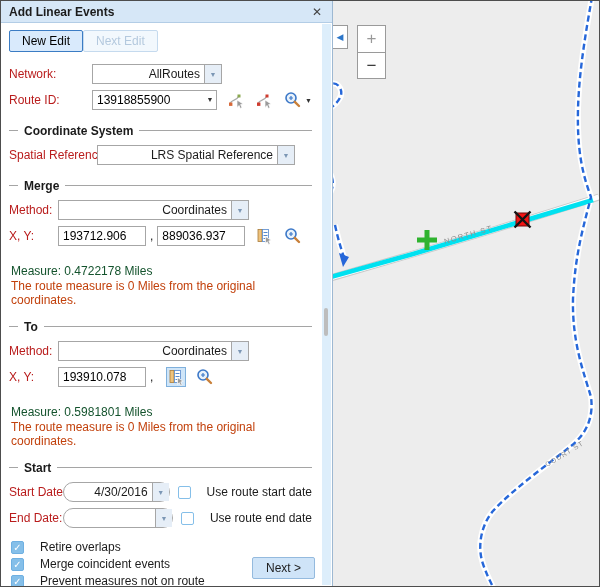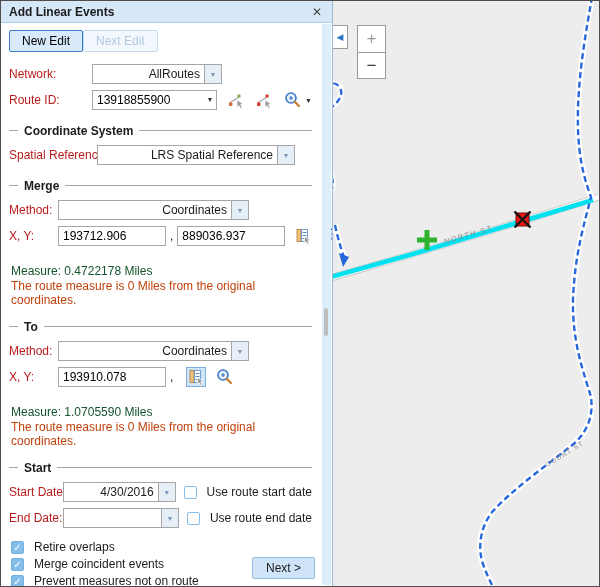--- a/index.html
+++ b/index.html
@@ -24,47 +24,47 @@
   .w88 { width:88px; flex:0 0 88px; }
   .w48 { width:49px; flex:0 0 49px; }
   .w54 { width:54px; flex:0 0 54px; }
 
   .select { display:flex; align-items:stretch; border:1px solid #a6a6a6; background:#fff; height:20px;text-align:right; }
   .select-value { flex:1; padding:2px 4px; white-space:nowrap; overflow:hidden; }
   .select-btn { width:17px; flex:0 0 17px; background:#e6eef7; border-left:1px solid #a6a6a6; display:flex; align-items:center; justify-content:center; color:#7c97b5; font-size:7px; }
   .sel-network { width:130px; }
   .sel-spatial { width:198px; }
   .sel-method { width:191px; }
-  .sel-date { width:124px; }
+  .sel-date { width:124px;border-radius:10px; }
 
   .combo { position:relative; width:130px; height:20px; }
   .combo input { width:100%; height:100%; border:1px solid #a6a6a6; font-family:inherit; font-size:12px; padding:0 16px 0 4px; }
   .combo-arrow { position:absolute; right:4px; top:6px; font-size:7px; color:#333; pointer-events:none; }
 
   input.txt { height:20px; border:1px solid #a6a6a6; font-family:inherit; font-size:12px; padding:0 4px; }
   .gc-input { width:152px; }
-  .xy-input { width:108px; }
+  .xy-input { width:88px; }
   .hint { margin-left:6px; color:#222; }
   .comma { margin:0 4px; }
 
   .section { display:flex; align-items:center; margin:12px 0 6px 0; height:15px; }
   .section::before { content:""; width:9px; height:1px; background:#a5a5a5; margin-right:6px; }
   .section::after { content:""; flex:1; height:1px; background:#a5a5a5; margin-left:6px; }
   .section-title { font-weight:bold; color:#1a1a1a; }
 
   .tool-ic { width:20px; height:20px; display:flex; align-items:center; justify-content:center; margin-left:9px; cursor:pointer; border:1px solid transparent; }
   .tool-ic.active { background:#cfe5f8; border:1px solid #7fb0dc; }
   .caret { font-size:7px; color:#333; margin-left:2px; cursor:pointer; }
 
   .measure { margin:17px 0 1px 2px; color:#14532d; }
   .warning { margin:1px 0 0 2px; color:#c2410c; line-height:14px; }
 
   .cb { width:13px; height:13px; flex:0 0 13px; border:1px solid #85bfe9; border-radius:2px; background:#fff; display:inline-flex; align-items:center; justify-content:center; font-size:10px; color:#fff; cursor:pointer; }
   .cb.checked { background:#85bfe9; border-color:#6fb0e2; }
-  .cb-label { margin-left:10px; white-space:nowrap; }
+  .cb-label { margin-left:16px; white-space:nowrap; }
   .date-cb { margin-left:8px; }
   .opt-row { display:flex; align-items:center; height:16px; margin:0 0 1px 2px; }
 
   .next-btn { position:absolute; right:17px; bottom:7px; background:#cfe4f8; border:1px solid #94bade; color:#1c1c1c; font-size:12px; padding:3px 13px; border-radius:2px; cursor:pointer; }
 
   .scroll-track { position:absolute; top:23px; right:1px; bottom:1px; width:9px; background:#ddeefb; }
   .scroll-thumb { position:absolute; left:2px; top:284px; width:4px; height:28px; background:#bdbdbd; border-radius:2px; }
 
   
   .map { flex:1; position:relative; background:#ededed; overflow:hidden; }
@@ -209,21 +209,21 @@
         </span>
         <span class="tool-ic">
           <svg width="18" height="18" viewBox="0 0 18 18">
             <circle cx="7" cy="7" r="5" fill="#e9f2fb" stroke="#3c78c8" stroke-width="1.6"></circle>
             <path d="M5 7 h4 M7 5 v4" stroke="#3c78c8" stroke-width="1.2"></path>
             <path d="M10.8 10.8 L15 15" stroke="#c9803a" stroke-width="2.4" stroke-linecap="round"></path>
           </svg>
         </span>
       </div>
 
-      <div class="measure">Measure: 1.0705590 Miles</div>
+      <div class="measure">Measure: 0.5981801 Miles</div>
       <div class="warning">The route measure is 0 Miles from the original coordinates.</div>
 
       <div class="section">
         <span class="section-title">Start</span>
       </div>
 
       <div class="row">
         <span class="lbl w54">Start Date:</span>
         <div class="select sel-date">
           <span class="select-value">4/30/2016</span>

